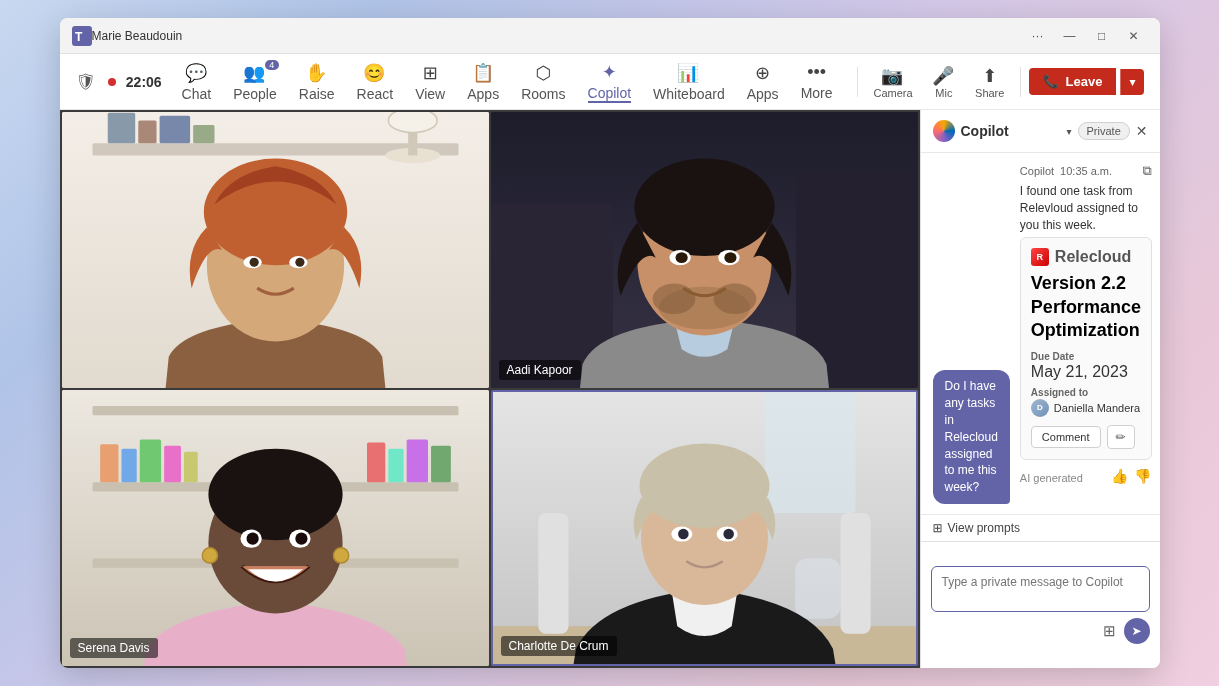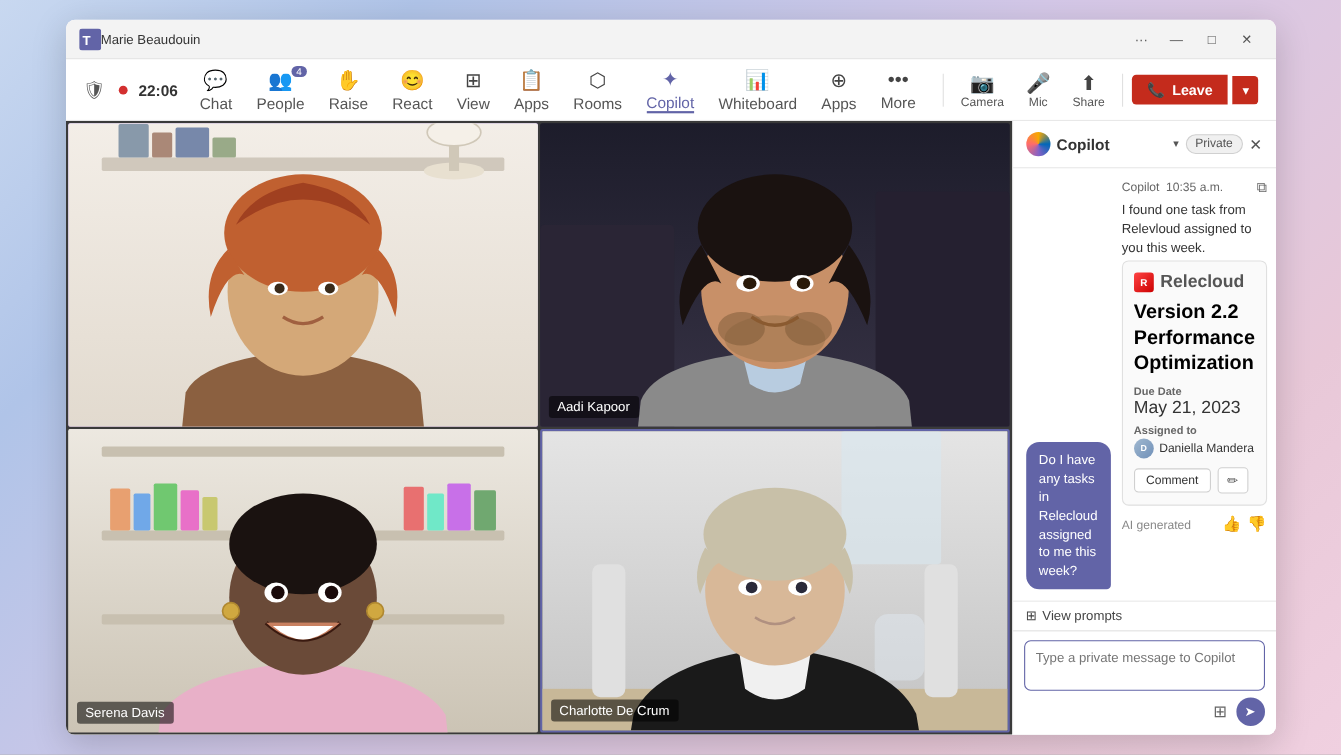--- a/index.html
+++ b/index.html
@@ -397,21 +397,21 @@
       align-items: center;
       gap: 5px;
       font-size: 12px;
       color: #444;
       padding: 6px 12px;
       border-top: 1px solid #e8e8e8;
       cursor: pointer;
     }
     .copilot-input-area {
       border-top: 1px solid #e0e0e0;
-      padding: 8px 10px;
+      padding: 24px 10px;
       display: flex;
       flex-direction: column;
       gap: 6px;
     }
     .copilot-input {
       width: 100%;
       border: 1.5px solid #6264a7;
       border-radius: 6px;
       padding: 8px 10px;
       font-size: 12px;

